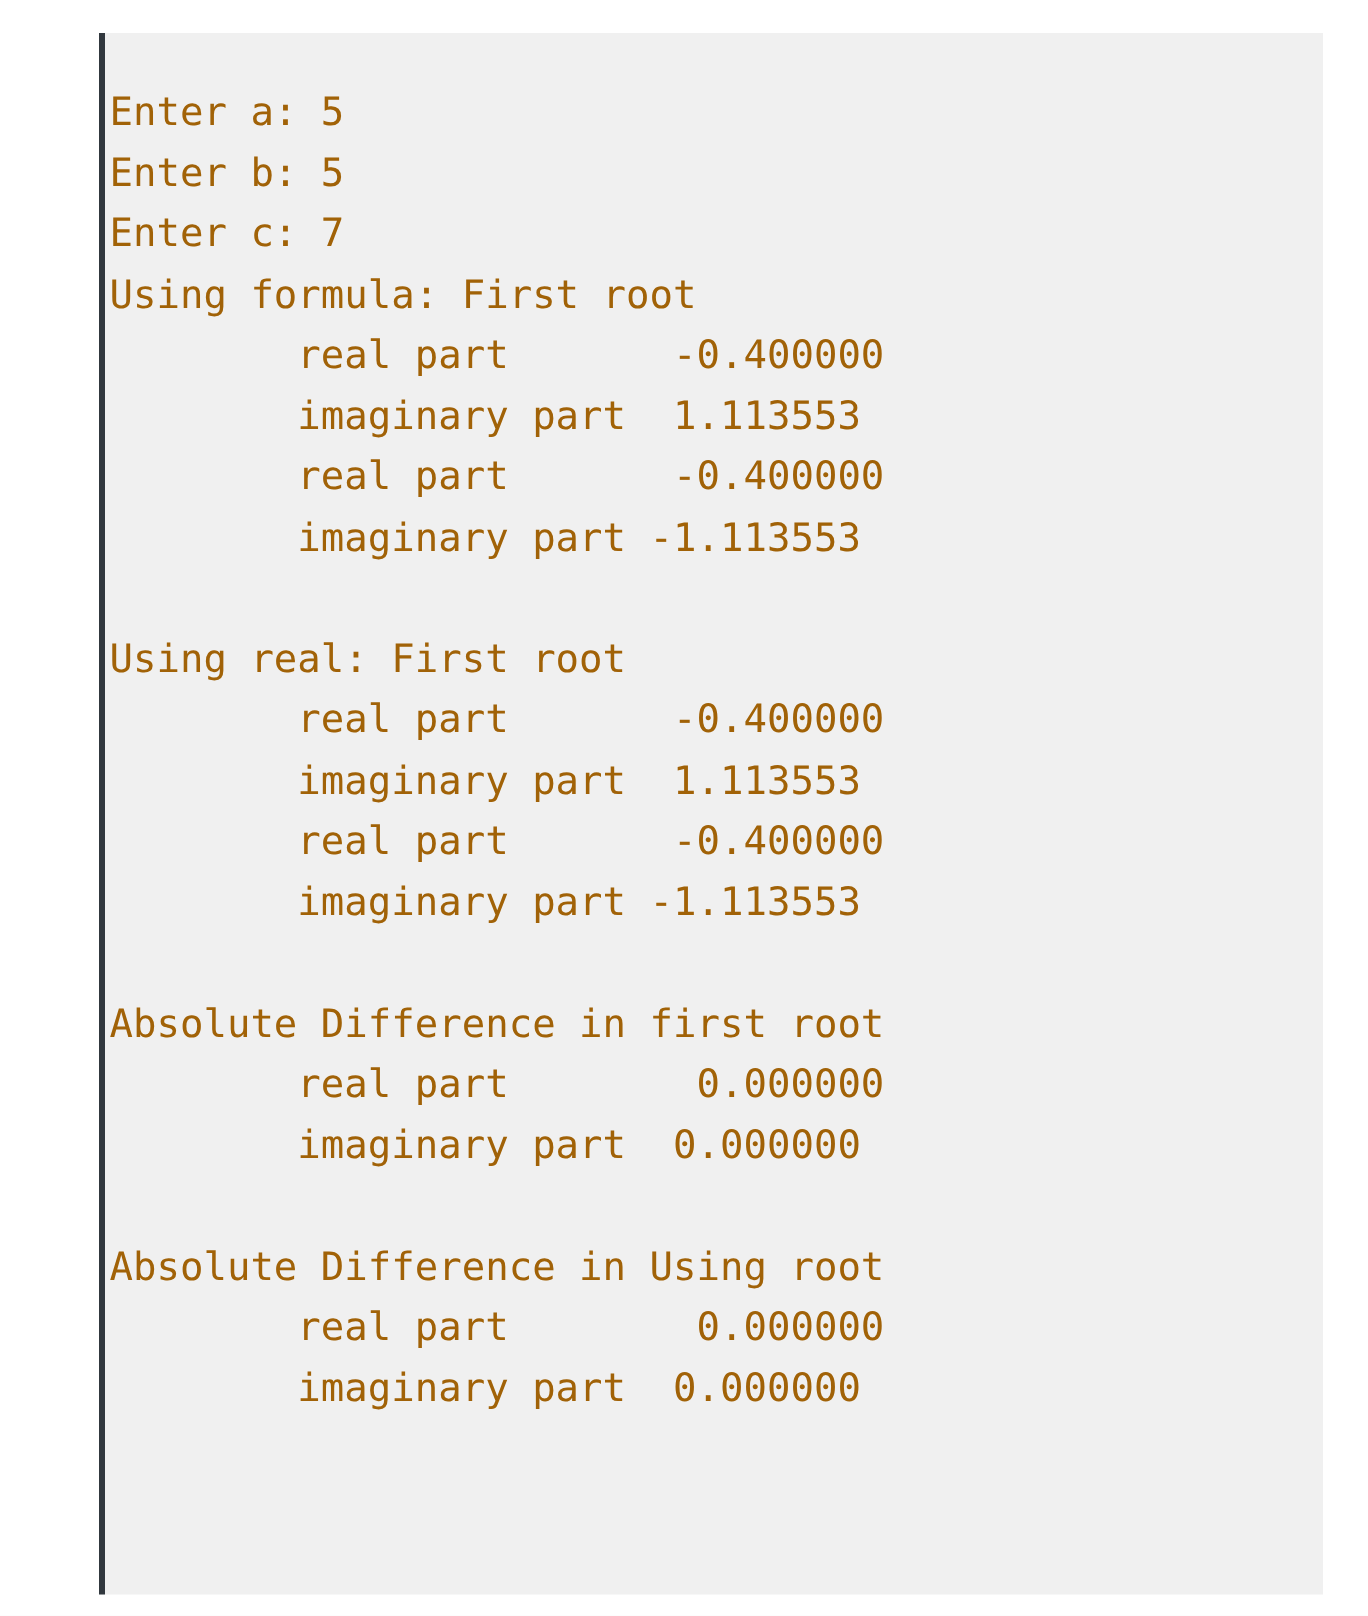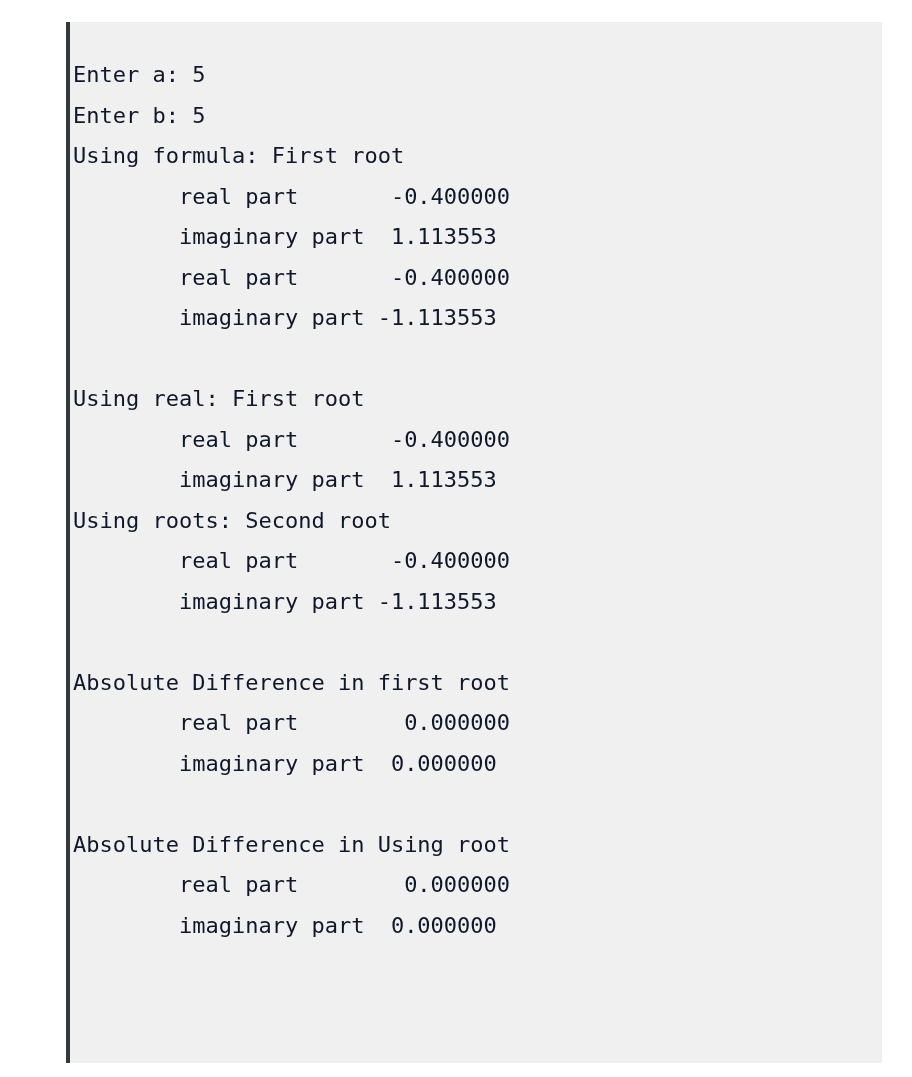--- a/index.html
+++ b/index.html
@@ -18,47 +18,47 @@
   .console-block {
     position: absolute;
     left: 66px;
     top: 22px;
     width: 816px;
     height: 1041px;
     box-sizing: border-box;
     background: #f0f0f0;
     border-left: 4px solid #31383e;
     padding: 33px 0 0 3px;
-    font-size: 22px;
+    font-size: 26px;
     line-height: 40.5px;
-    color: #0f172a;
+    color: #a16207;
   }
   .console-line {
     white-space: pre;
     min-height: 40.5px;
     font-family: "DejaVu Sans Mono", monospace;
   }
 </style>
 </head>
 <body>
 
 <div class="page">
   <div class="console-block">
     <div class="console-line">Enter a: 5</div>
     <div class="console-line">Enter b: 5</div>
+    <div class="console-line">Enter c: 7</div>
     <div class="console-line">Using formula: First root</div>
     <div class="console-line">        real part       -0.400000</div>
     <div class="console-line">        imaginary part  1.113553</div>
     <div class="console-line">        real part       -0.400000</div>
     <div class="console-line">        imaginary part -1.113553</div>
     <div class="console-line"></div>
     <div class="console-line">Using real: First root</div>
     <div class="console-line">        real part       -0.400000</div>
     <div class="console-line">        imaginary part  1.113553</div>
-    <div class="console-line">Using roots: Second root</div>
     <div class="console-line">        real part       -0.400000</div>
     <div class="console-line">        imaginary part -1.113553</div>
     <div class="console-line"></div>
     <div class="console-line">Absolute Difference in first root</div>
     <div class="console-line">        real part        0.000000</div>
     <div class="console-line">        imaginary part  0.000000</div>
     <div class="console-line"></div>
     <div class="console-line">Absolute Difference in Using root</div>
     <div class="console-line">        real part        0.000000</div>
     <div class="console-line">        imaginary part  0.000000</div>

